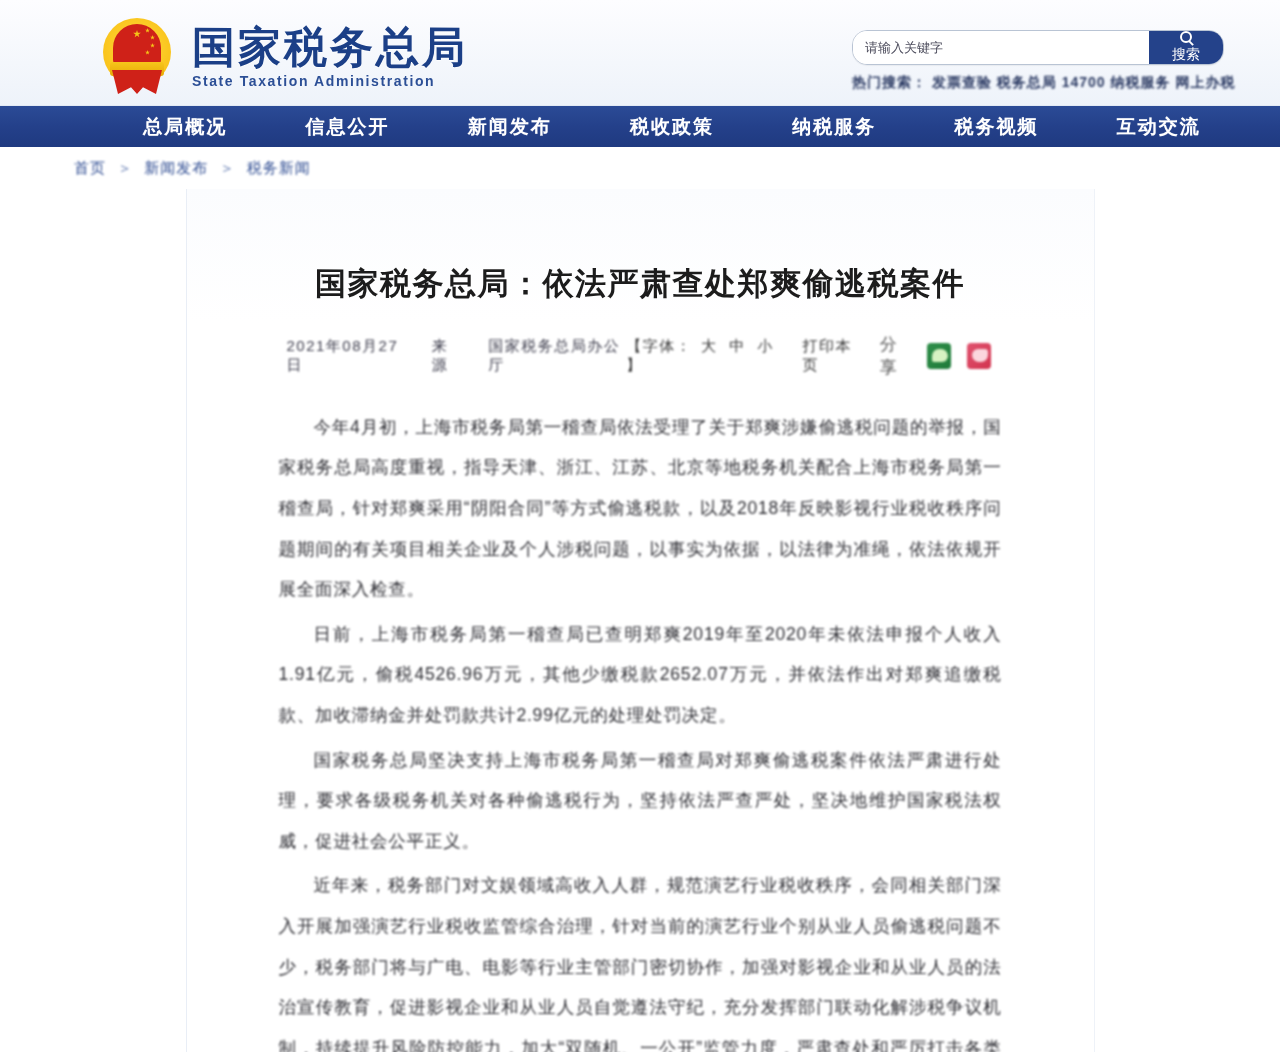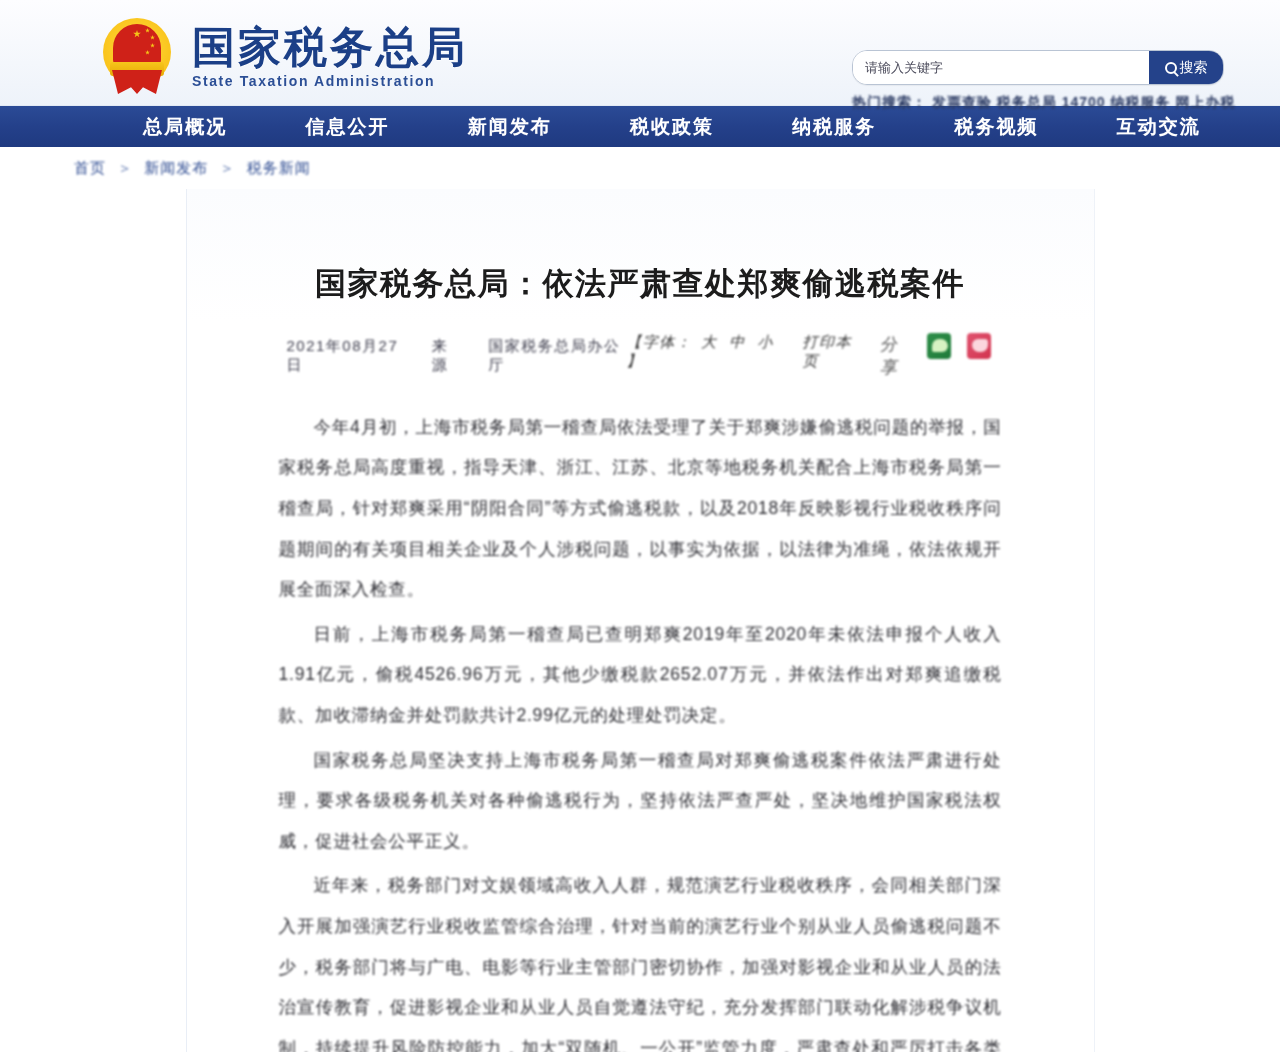--- a/index.html
+++ b/index.html
@@ -107,21 +107,20 @@
     width: 372px;
   }
   .search-row {
     display: flex;
     height: 35px;
     border: 1px solid #b9c4d4;
     border-radius: 15px;
     background: #fff;
     overflow: hidden;
     box-shadow: 0 1px 1px rgba(0,0,0,0.05);
-    margin-top: 20px;
   }
   .search-input {
     flex: 1;
     border: none;
     outline: none;
     padding: 0 12px;
     font-size: 13px;
     font-family: "Liberation Sans", sans-serif;
     color: #3a3a4a;
     filter: blur(0.45px);
@@ -132,20 +131,21 @@
     background: #24428a;
     color: #fff;
     border: none;
     font-size: 14px;
     display: flex;
     align-items: center;
     justify-content: center;
     gap: 3px;
     cursor: pointer;
     filter: blur(0.4px);
+    flex-direction: column;
   }
   .search-btn .mag {
     width: 12px; height: 12px;
     border: 2px solid #fff;
     border-radius: 50%;
     position: relative;
     display: inline-block;
   }
   .search-btn .mag::after {
     content: "";
@@ -237,26 +237,25 @@
   .meta-left {
     font-size: 15px;
     color: #3a3a4a;
     letter-spacing: 1.5px;
     filter: blur(1.15px);
     display: flex;
     gap: 26px;
   }
   .meta-right {
     display: flex;
-    align-items: flex-start;
+    align-items: center;
     gap: 16px;
     font-size: 15px;
     color: #333;
     filter: blur(0.85px);
-    font-style: italic;
   }
   .font-sizer { letter-spacing: 1.5px; }
   .font-sizer .fs { margin: 0 3px; cursor: pointer; }
   .print-link { letter-spacing: 1.5px; cursor: pointer; }
   .share-label { color: #555; font-size: 17px; }
   .share-ico {
     width: 26px; height: 26px;
     border-radius: 4px;
     display: inline-block;
     cursor: pointer;

